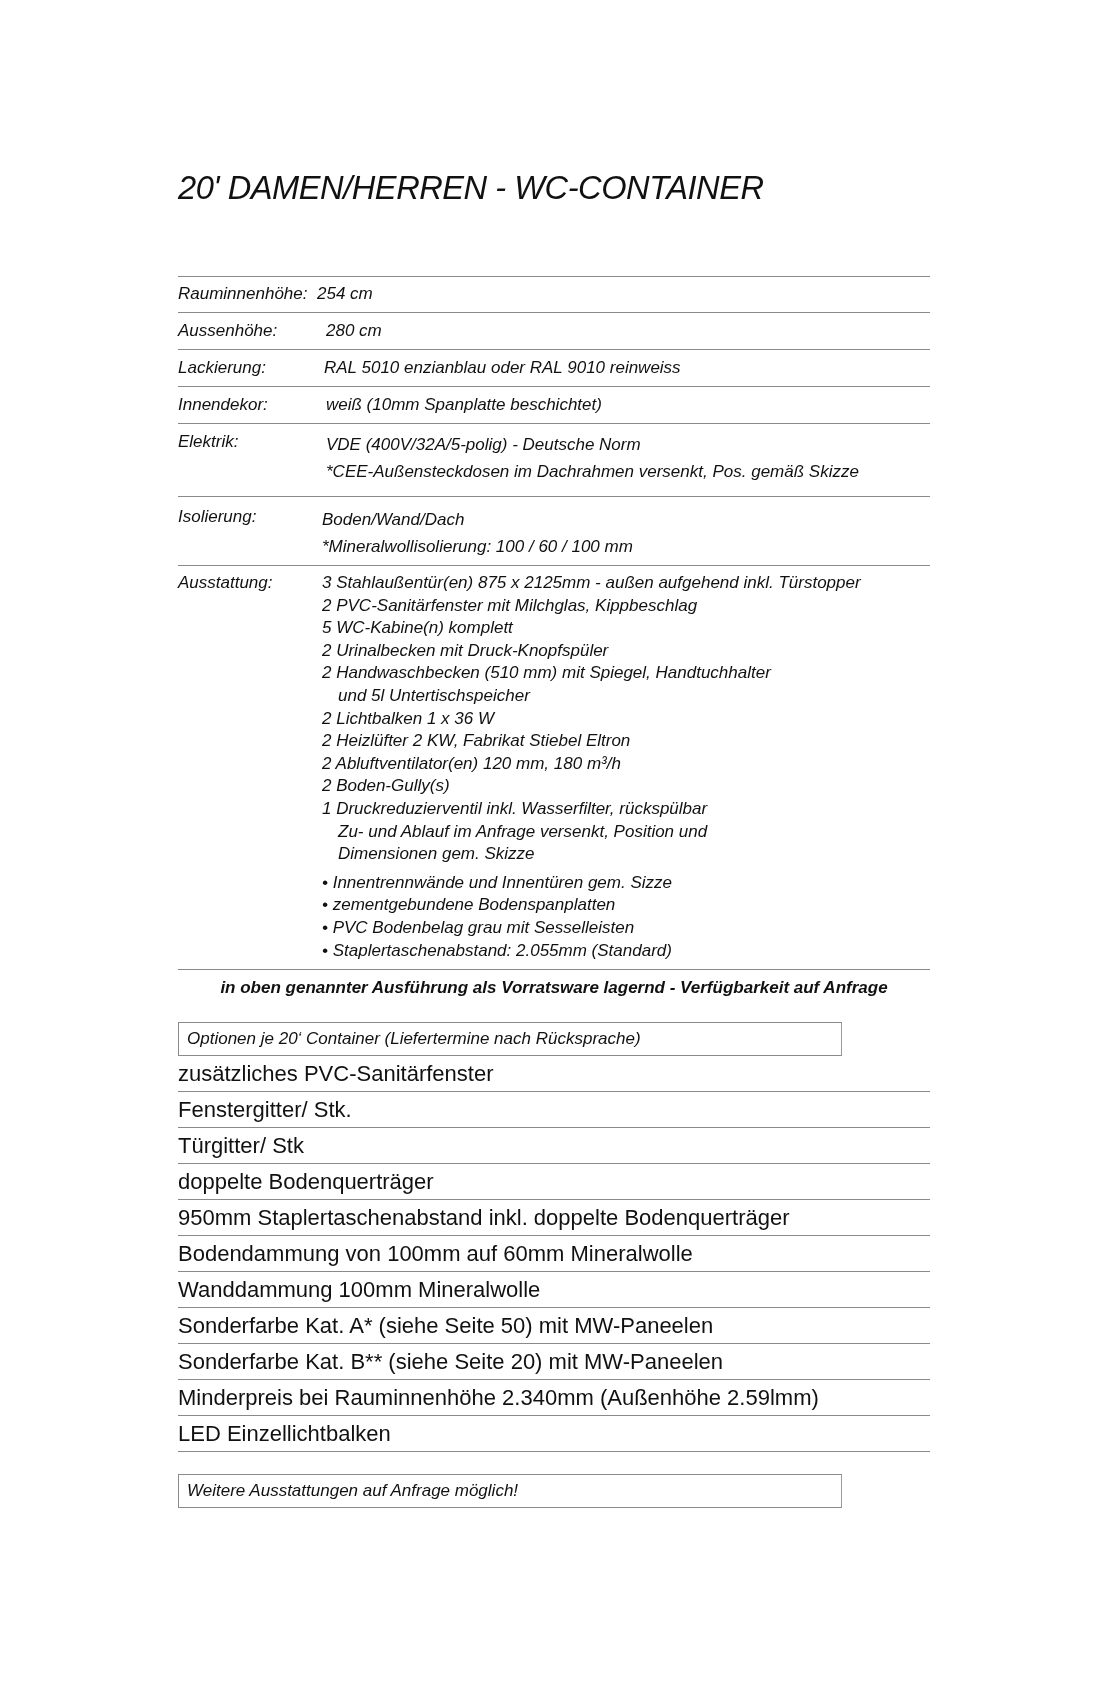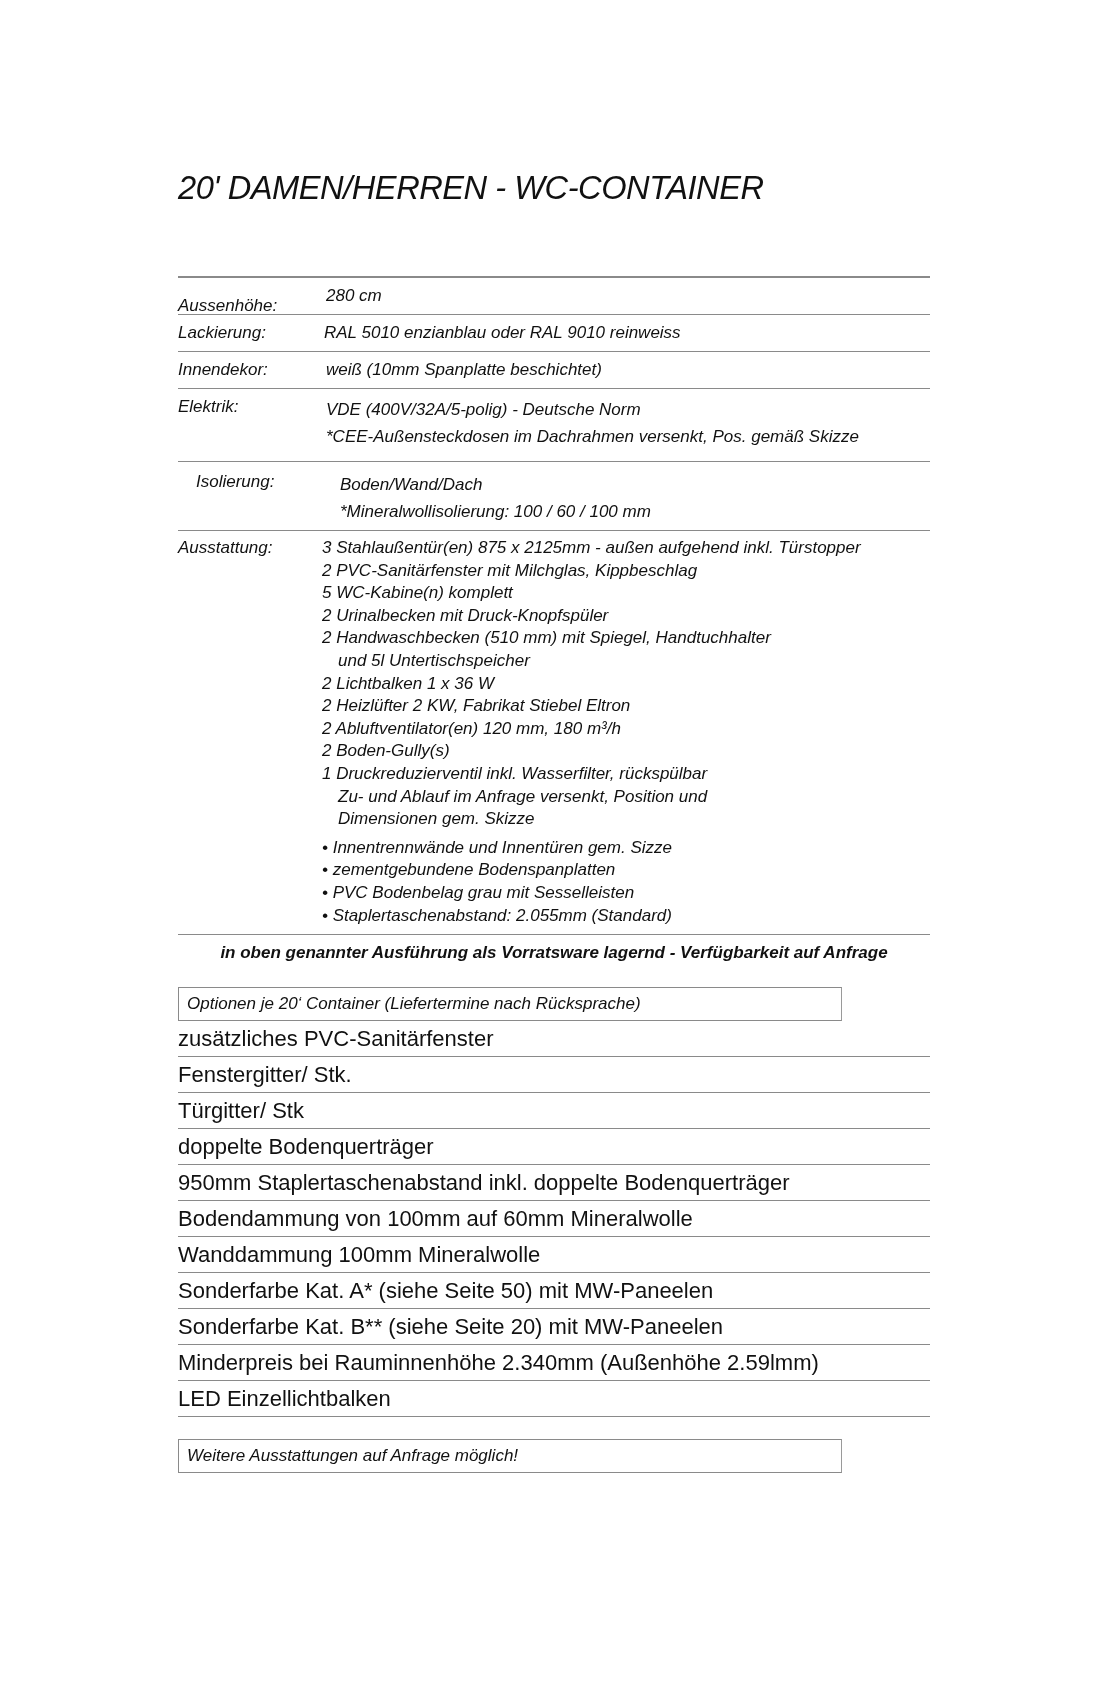--- a/index.html
+++ b/index.html
@@ -31,23 +31,27 @@
     .opt-row { font-size: 22px; line-height: 22px; white-space: nowrap; padding: 7px 0 6px 0; }
   </style>
 </head>
 <body>
 
 <div class="page">
   <div class="title">20' DAMEN/HERREN - WC-CONTAINER</div>
 
   <div class="spec">
     <div class="hr"></div>
+    <div class="row" style="height:35px;">
+      <span class="lbl" style="top:6px;">Rauminnenhöhe:</span>
+      <span class="val" style="left:139px; top:6px;">254 cm</span>
+    </div>
     <div class="hr"></div>
     <div class="row" style="height:36px;">
-      <span class="lbl" style="top:17px;">Aussenhöhe:</span>
+      <span class="lbl" style="top:7px;">Aussenhöhe:</span>
       <span class="val" style="left:148px; top:7px;">280 cm</span>
     </div>
     <div class="hr"></div>
     <div class="row" style="height:36px;">
       <span class="lbl" style="top:7px;">Lackierung:</span>
       <span class="val" style="left:146px; top:7px;">RAL 5010 enzianblau oder RAL 9010 reinweiss</span>
     </div>
     <div class="hr"></div>
     <div class="row" style="height:36px;">
       <span class="lbl" style="top:7px;">Innendekor:</span>
@@ -55,21 +59,21 @@
     </div>
     <div class="hr"></div>
     <div class="row" style="height:72px;">
       <span class="lbl" style="top:7px;">Elektrik:</span>
       <div class="val" style="left:148px; top:7px; line-height:27px;">
         <div class="line">VDE (400V/32A/5-polig) - Deutsche Norm</div>
         <div class="line">*CEE-Außensteckdosen im Dachrahmen versenkt, Pos. gemäß Skizze</div>
       </div>
     </div>
     <div class="hr"></div>
-    <div class="row" style="height:68px;margin-left:18px;">
+    <div class="row" style="height:68px;">
       <span class="lbl" style="top:9px;">Isolierung:</span>
       <div class="val" style="left:144px; top:9px; line-height:27px;">
         <div class="line">Boden/Wand/Dach</div>
         <div class="line">*Mineralwollisolierung: 100 / 60 / 100 mm</div>
       </div>
     </div>
     <div class="hr"></div>
     <div class="row" style="height:403px;">
       <span class="lbl" style="top:6px;">Ausstattung:</span>
       <div class="val" style="left:144px; top:6px; line-height:22.6px;">

